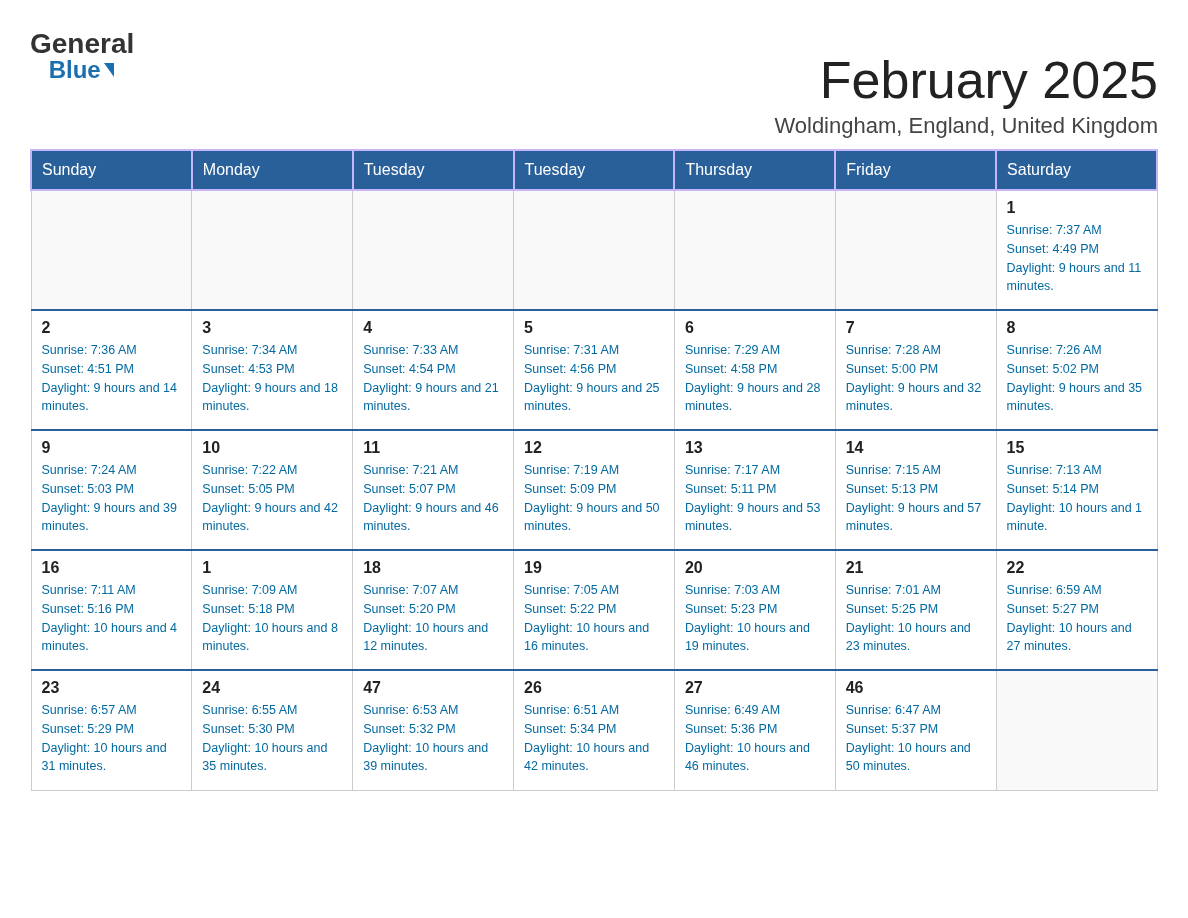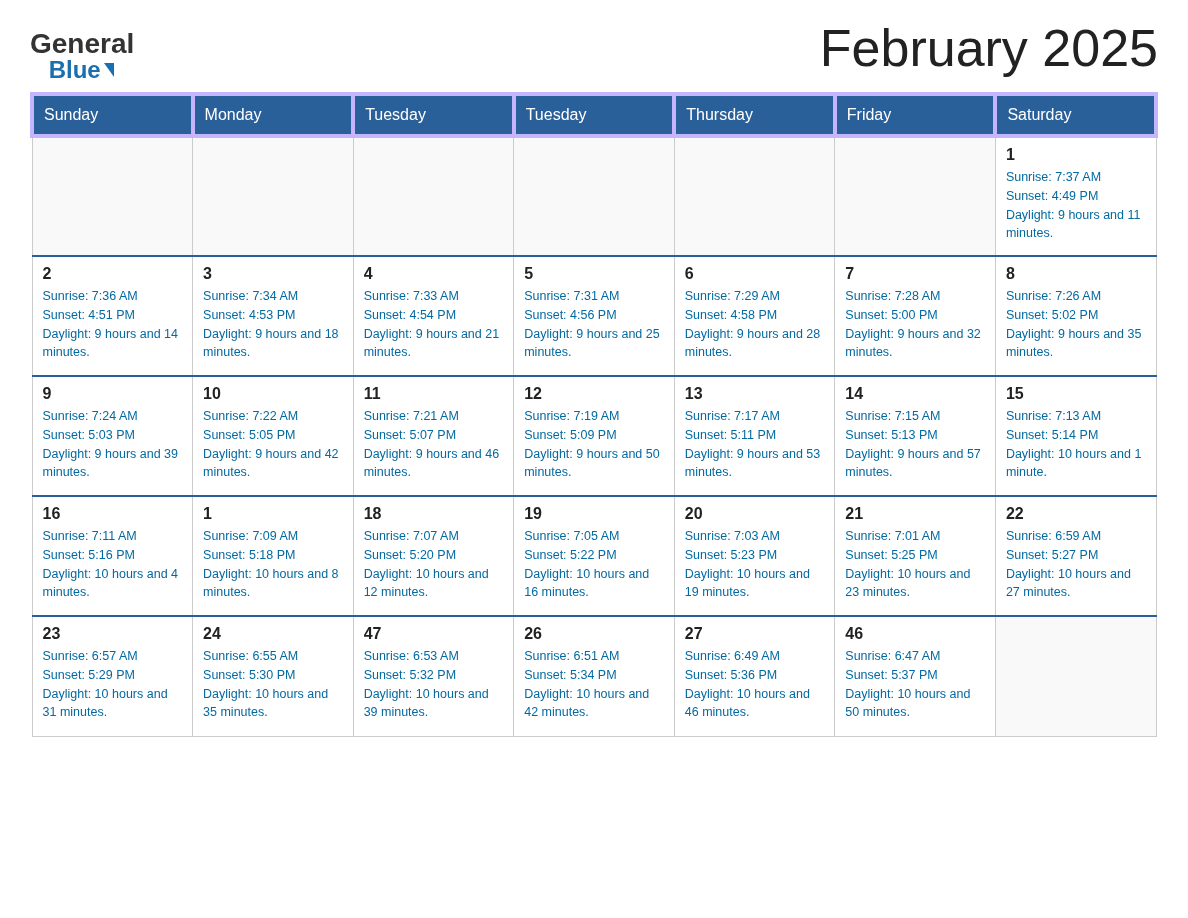--- a/index.html
+++ b/index.html
@@ -49,39 +49,40 @@
       top: 0px;
     }
     .title-area {
       text-align: right;
     }
     .month-title {
       font-size: 52px;
       font-weight: normal;
       color: #222;
       line-height: 1.1;
+      margin-top: 32px;
     }
     .location-title {
       font-size: 22px;
       color: #444;
       margin-top: 4px;
     }
     .calendar-table {
       width: 100%;
       border-collapse: collapse;
       margin-top: 10px;
     }
     .calendar-table th {
       background-color: #2a6099;
       color: #fff;
       font-size: 16px;
       font-weight: normal;
       padding: 10px 10px;
       text-align: left;
-      border: 4px solid #c4b5fd;
+      border: 2px solid #c4b5fd;
     }
     .calendar-table td {
       vertical-align: top;
       border: 1px solid #ccc;
       border-top: 2px solid #2a6099;
       padding: 8px 10px;
       width: 14.28%;
       min-height: 110px;
       height: 120px;
       font-size: 13px;
@@ -109,20 +110,21 @@
 <div class="header-area">
   <div class="logo">
     <span class="logo-general">General</span>
     <span class="logo-blue">
       <span>Blue</span>
       <span class="logo-triangle"></span>
     </span>
   </div>
   <div class="title-area">
     <div class="month-title">February 2025</div>
+    <div class="location-title">Woldingham, England, United Kingdom</div>
   </div>
 </div>
 
 <table class="calendar-table">
   <thead>
     <tr>
       <th>Sunday</th>
       <th>Monday</th>
       <th>Tuesday</th>
       <th>Tuesday</th>

